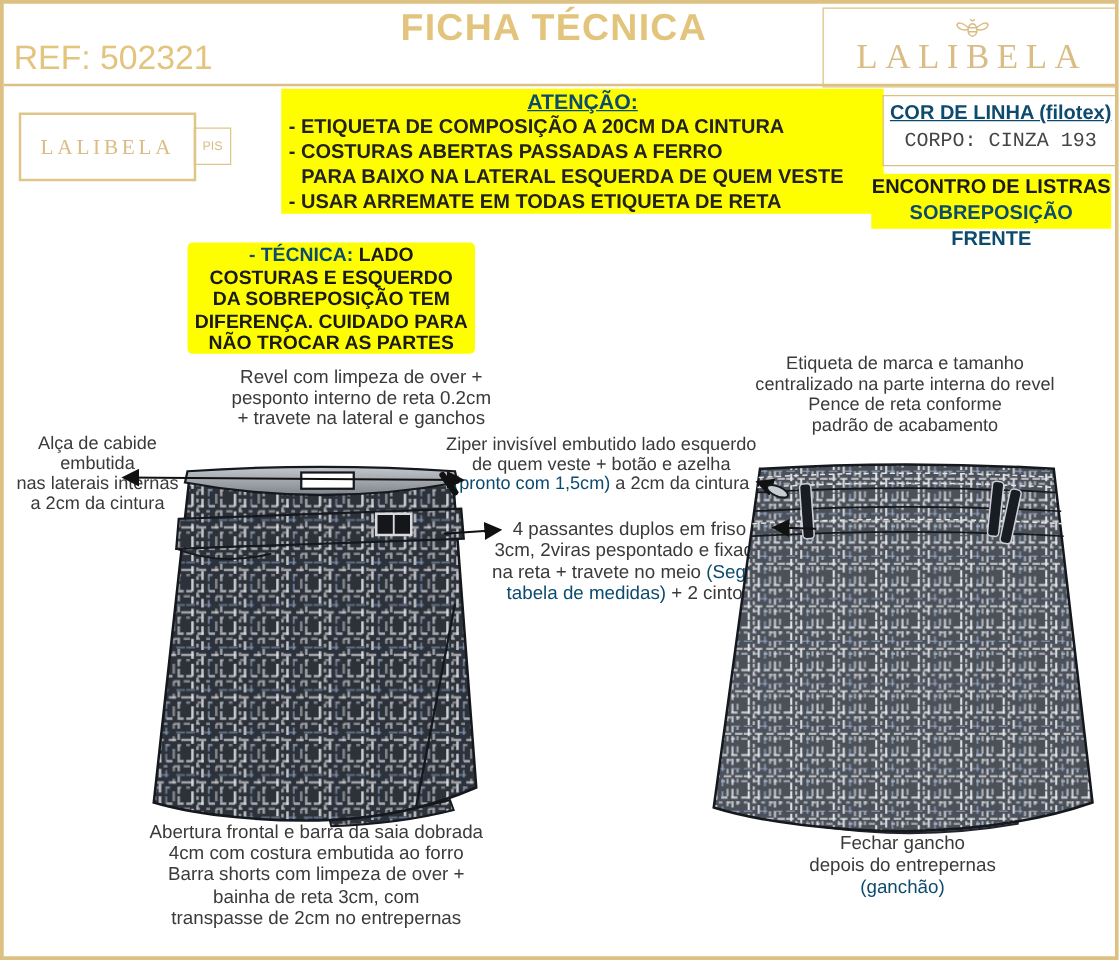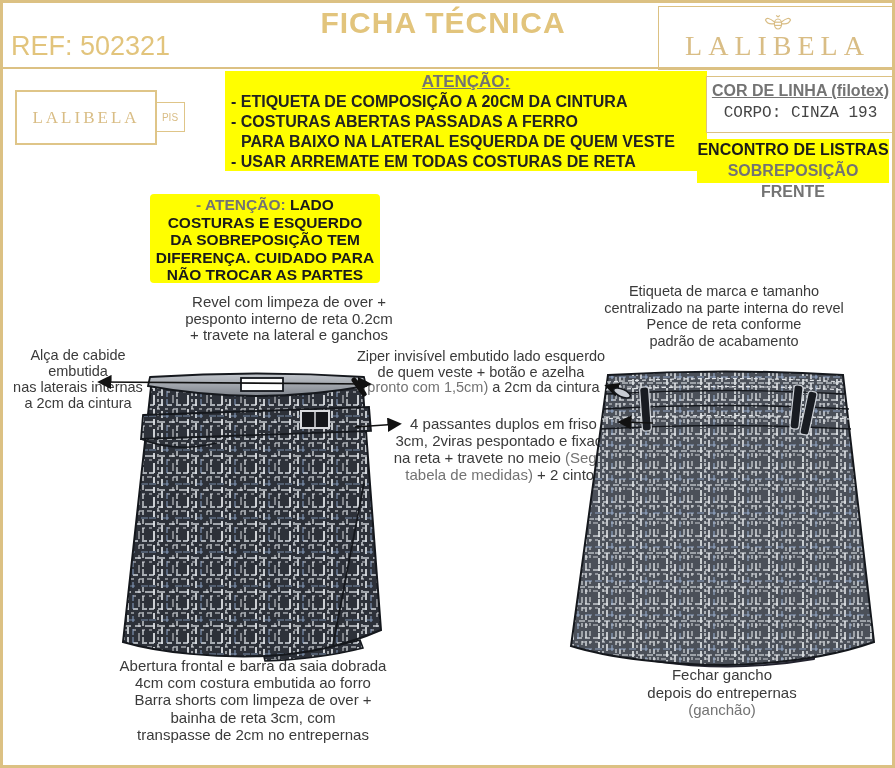--- a/index.html
+++ b/index.html
@@ -3,21 +3,21 @@
 <meta charset="utf-8">
 <style>
   html,body{margin:0;padding:0;background:#fff;}
   #sheet{position:relative;width:895px;height:768px;background:#fff;
          font-family:"Liberation Sans",sans-serif;overflow:hidden;
          border:3px solid #dcc183;box-sizing:border-box;}
   .abs{position:absolute;}
   .gold{color:#e2c47c;}
   .serif{font-family:"Liberation Serif",serif;}
   .ylw{background:#fffe00;}
-  .red{color:#737373;}
+  .red{color:#0c4a6e;}
   .b{font-weight:bold;}
   .u{text-decoration:underline;}
   .ctr{text-align:center;}
   .ann{color:#3a3a3a;text-align:center;}
   .goldbox{border:2px solid #dfc588;}
   svg{display:block;}
   .noint{pointer-events:none;}
 </style>
 </head>
 <body>
@@ -53,38 +53,38 @@
     <span class="serif" style="font-size:17px;letter-spacing:3px;color:#d9bd85;">LALIBELA</span>
   </div>
   <div class="abs" style="left:152px;top:99px;width:28px;height:28px;border:1.5px solid #dfc588;
        display:flex;align-items:center;justify-content:center;font-size:10px;color:#d9bd85;">PIS</div>
 
   <div class="abs ylw" style="left:222px;top:68px;width:482px;height:100px;padding:1px 6px;box-sizing:border-box;">
     <div class="ctr red b u" style="font-size:17px;">ATENÇÃO:</div>
     <div class="b" style="font-size:16px;color:#222;line-height:20px;">- ETIQUETA DE COMPOSIÇÃO A 20CM DA CINTURA</div>
     <div class="b" style="font-size:16px;color:#222;line-height:20px;">- COSTURAS ABERTAS PASSADAS A FERRO</div>
     <div class="b" style="font-size:16px;color:#222;line-height:20px;padding-left:10px;">PARA BAIXO NA LATERAL ESQUERDA DE QUEM VESTE</div>
-    <div class="b" style="font-size:16px;color:#222;line-height:20px;">- USAR ARREMATE EM TODAS COSTURAS DE RETA</div>
+    <div class="b" style="font-size:16px;color:#222;line-height:20px;">- USAR ARREMATE EM TODAS ETIQUETA DE RETA</div>
   </div>
 
   <div class="abs ctr" style="left:703px;top:73px;width:189px;height:57px;border:1.5px solid #dcc183;
        box-sizing:border-box;padding-top:5px;">
     <div class="red b u" style="font-size:16px;">COR DE LINHA (filotex)</div>
     <div style="font-size:16px;color:#444;margin-top:4px;font-family:Liberation Mono, monospace;">CORPO: CINZA 193</div>
   </div>
 
   <div class="abs ylw ctr b" style="left:694px;top:136px;width:192px;height:44px;font-size:16px;line-height:21px;">
     <div style="color:#1a1a1a;">ENCONTRO DE LISTRAS</div>
     <div class="red">SOBREPOSIÇÃO FRENTE</div>
   </div>
 
   <div class="abs ylw ctr b" style="left:147px;top:191px;width:230px;height:89px;font-size:15.5px;
        line-height:17.6px;padding-top:2px;box-sizing:border-box;border-radius:4px;">
     <div>
-      <span class="red">- ATENÇÃO:</span><span style="color:#1a1a1a;"> LADO</span>
+      <span class="red">- TÉCNICA:</span><span style="color:#1a1a1a;"> LADO</span>
     </div>
     <div style="color:#1a1a1a;">COSTURAS E ESQUERDO</div>
     <div style="color:#1a1a1a;">DA SOBREPOSIÇÃO TEM</div>
     <div style="color:#1a1a1a;">DIFERENÇA. CUIDADO PARA</div>
     <div style="color:#1a1a1a;">NÃO TROCAR AS PARTES</div>
   </div>
 
   <div class="abs ann" style="left:150px;top:291px;width:272px;font-size:15px;line-height:16.5px;">
     <div>Revel com limpeza de over +</div>
     <div>pesponto interno de reta 0.2cm</div>

